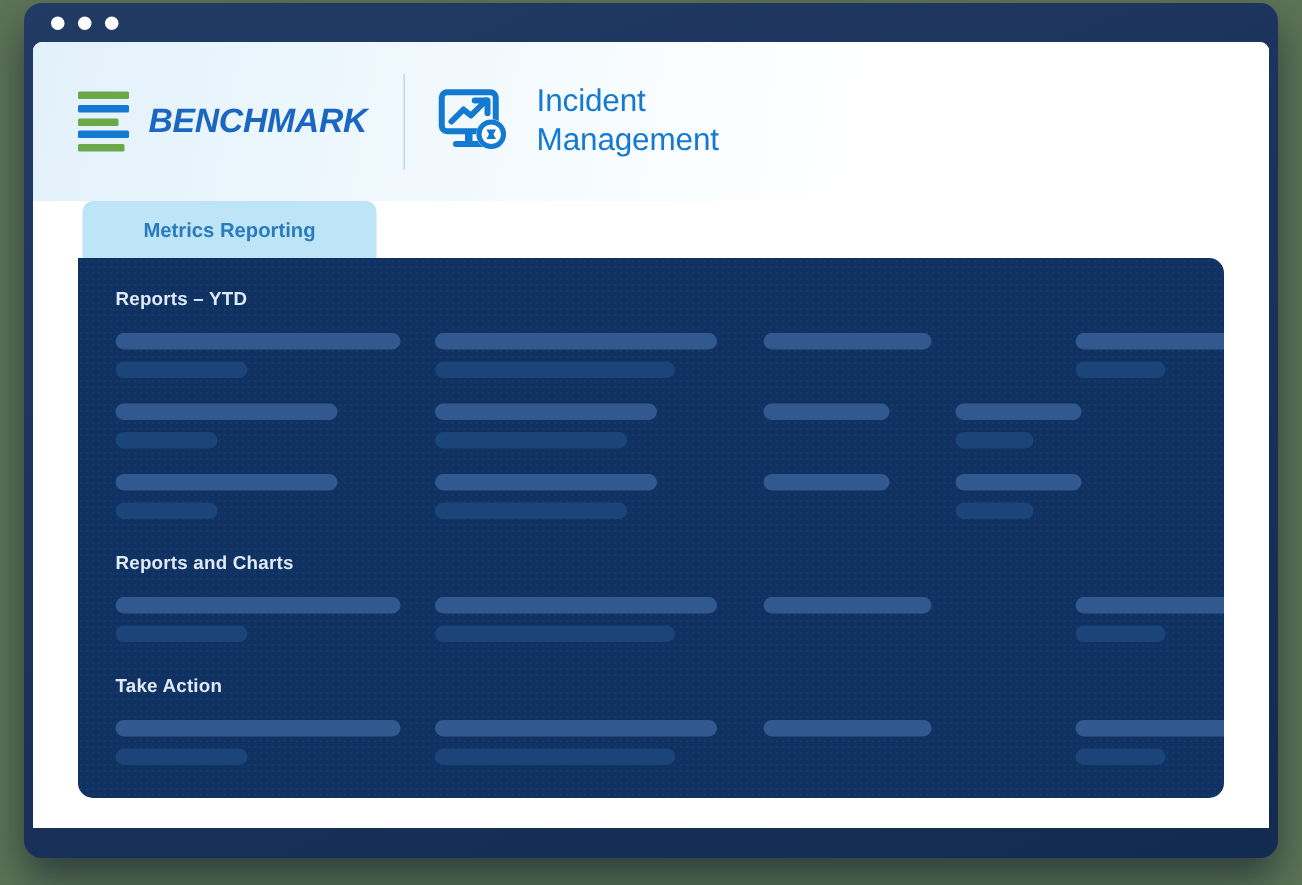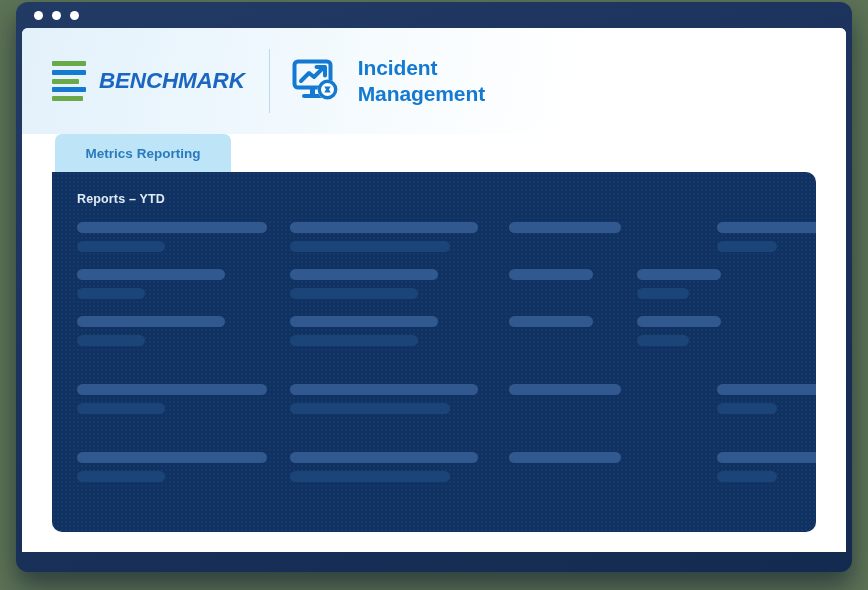--- a/index.html
+++ b/index.html
@@ -138,21 +138,21 @@
   }
 
   .module {
     display: flex;
     align-items: center;
     gap: 18px;
   }
   .module-icon { flex: 0 0 auto; display: block; }
   .module-title {
     font-size: 21px;
-    font-weight: bold;
+    font-weight: normal;
     color: #1479d0;
     line-height: 1.22;
     letter-spacing: -0.1px;
   }
 
   
   .tabs {
     display: flex;
     align-items: flex-end;
     padding-left: 30px;
@@ -169,21 +169,21 @@
     border-radius: 7px 7px 0 0;
     cursor: pointer;
     user-select: none;
   }
   .tab.active {
     width: 196px;
     background: #1063c7;
     color: #ffffff;
   }
   .tab.inactive {
-    width: 176px;
+    width: 196px;
     background: #bde4f7;
     color: #2a7bbd;
     margin-left: 3px;
   }
 
   
   .panel {
     margin: 0 30px;
     height: 360px;
     background: #103262;
@@ -323,20 +323,21 @@
           <div class="bar dark sk-gap" style="width:60px"></div>
           <div class="bar lite sk-line" style="width:84px;margin-left:-80px"></div>
           <div class="bar dark sk-gap" style="width:52px;margin-left:-80px"></div>
           <div class="bar lite sk-line" style="width:84px;margin-left:-80px"></div>
           <div class="bar dark" style="width:52px;margin-left:-80px"></div>
         </div>
       </div>
 
       <div class="section-spacer"></div>
 
+      <div class="section-title">Reports and Charts</div>
 
       <div class="skeleton-grid">
         <div class="sk-col">
           <div class="bar lite sk-line" style="width:190px"></div>
           <div class="bar dark" style="width:88px"></div>
         </div>
         <div class="sk-col">
           <div class="bar lite sk-line" style="width:188px"></div>
           <div class="bar dark" style="width:160px"></div>
         </div>
@@ -345,20 +346,21 @@
           <div class="bar none" style="width:0"></div>
         </div>
         <div class="sk-col">
           <div class="bar lite sk-line" style="width:115px"></div>
           <div class="bar dark" style="width:60px"></div>
         </div>
       </div>
 
       <div class="section-spacer"></div>
 
+      <div class="section-title">Take Action</div>
 
       <div class="skeleton-grid">
         <div class="sk-col">
           <div class="bar lite sk-line" style="width:190px"></div>
           <div class="bar dark" style="width:88px"></div>
         </div>
         <div class="sk-col">
           <div class="bar lite sk-line" style="width:188px"></div>
           <div class="bar dark" style="width:160px"></div>
         </div>

